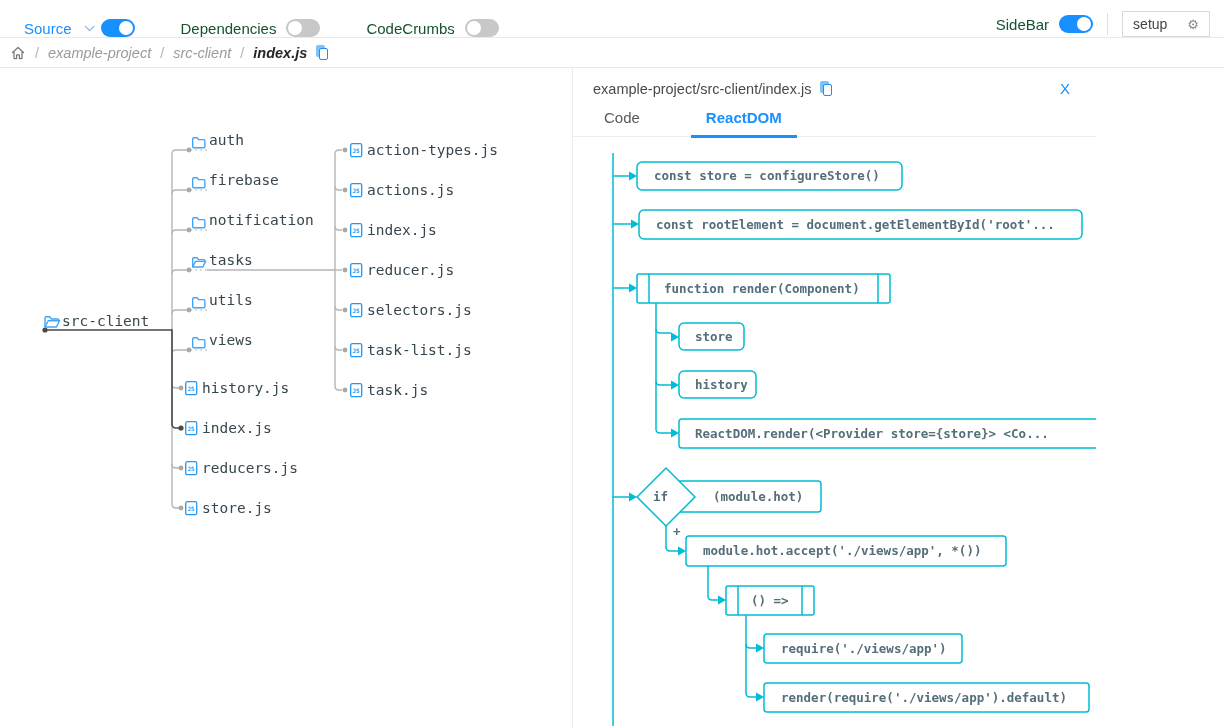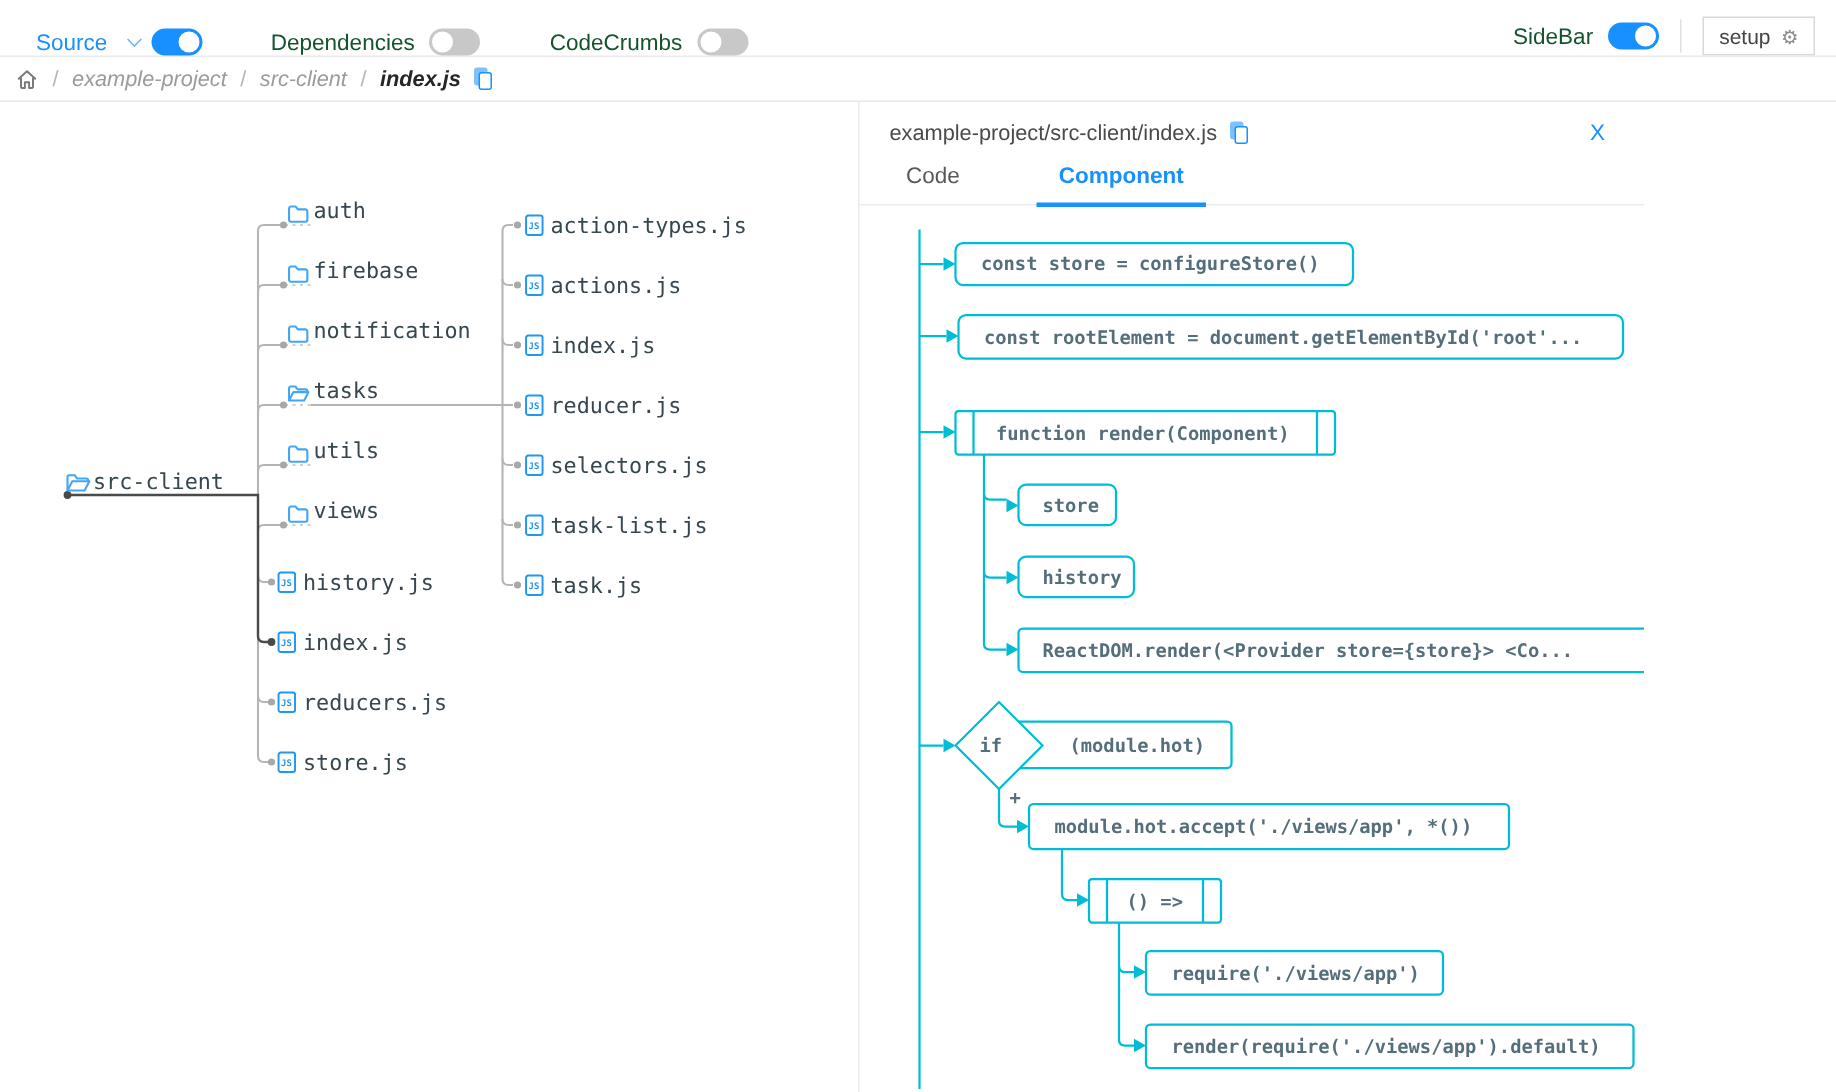--- a/index.html
+++ b/index.html
@@ -16,21 +16,21 @@
   .tb-label.blue { color:#1890ff; }
   .chevron { width:7px; height:7px; border-right:1.6px solid #69b1ff; border-bottom:1.6px solid #69b1ff;
              transform:rotate(45deg) translateY(-3px); margin:0 10px 0 2px; }
   .toggle { width:34px; height:18px; border-radius:10px; position:relative; cursor:pointer; flex:0 0 auto; }
   .toggle.on { background:#1890ff; }
   .toggle.off { background:#c8c8c8; }
   .toggle .knob { position:absolute; top:2px; width:14px; height:14px; border-radius:50%; background:#fff; }
   .toggle.on .knob { right:2px; }
   .toggle.off .knob { left:2px; }
   .tb-divider { width:1px; height:22px; background:#e0e0e0; margin:0 14px; }
-  .setup-btn { display:flex; align-items:center; gap:7px; border:1px solid #d9d9d9; border-radius:0;
+  .setup-btn { display:flex; align-items:center; gap:20px; border:1px solid #d9d9d9; border-radius:0;
                background:#fff; padding:4px 10px; font-size:14px; color:#444; cursor:pointer; }
   .gear { color:#8c8c8c; font-size:13px; line-height:1; }
 
   
   .breadcrumbbar { height:30px; display:flex; align-items:center; gap:9px; padding:0 10px;
                    border-bottom:1px solid #e9e9e9; font-size:14.5px; color:#9b9b9b; }
   .crumb { color:#9b9b9b; cursor:pointer;font-style:italic; }
   .crumb-sep { color:#b5b5b5; }
   .crumb.current { color:#262626; font-weight:bold; }
   .copy-icon { position:relative; width:13px; height:16px; display:inline-block; cursor:pointer; }
@@ -310,21 +310,21 @@
       <div class="panel-header">
         <span class="panel-title">example-project/src-client/index.js</span>
         <span class="copy-icon">
             <span class="back"></span>
             <span class="front"></span>
           </span>
         <button class="panel-close">X</button>
       </div>
       <div class="tabs">
         <div class="tab">Code</div>
-        <div class="tab active">Component</div>
+        <div class="tab active">ReactDOM</div>
       </div>
 
       <div class="flow-area">
         <svg width="652" height="589" viewBox="0 0 652 589">
 
           <path class="flow-line" d="M40,16 V589"></path>
           <path class="flow-line" d="M40,39 H56"></path>
           <path class="flow-line" d="M40,87 H58"></path>
           <path class="flow-line" d="M40,151 H56"></path>
           <path class="flow-line" d="M40,360 H56"></path>

